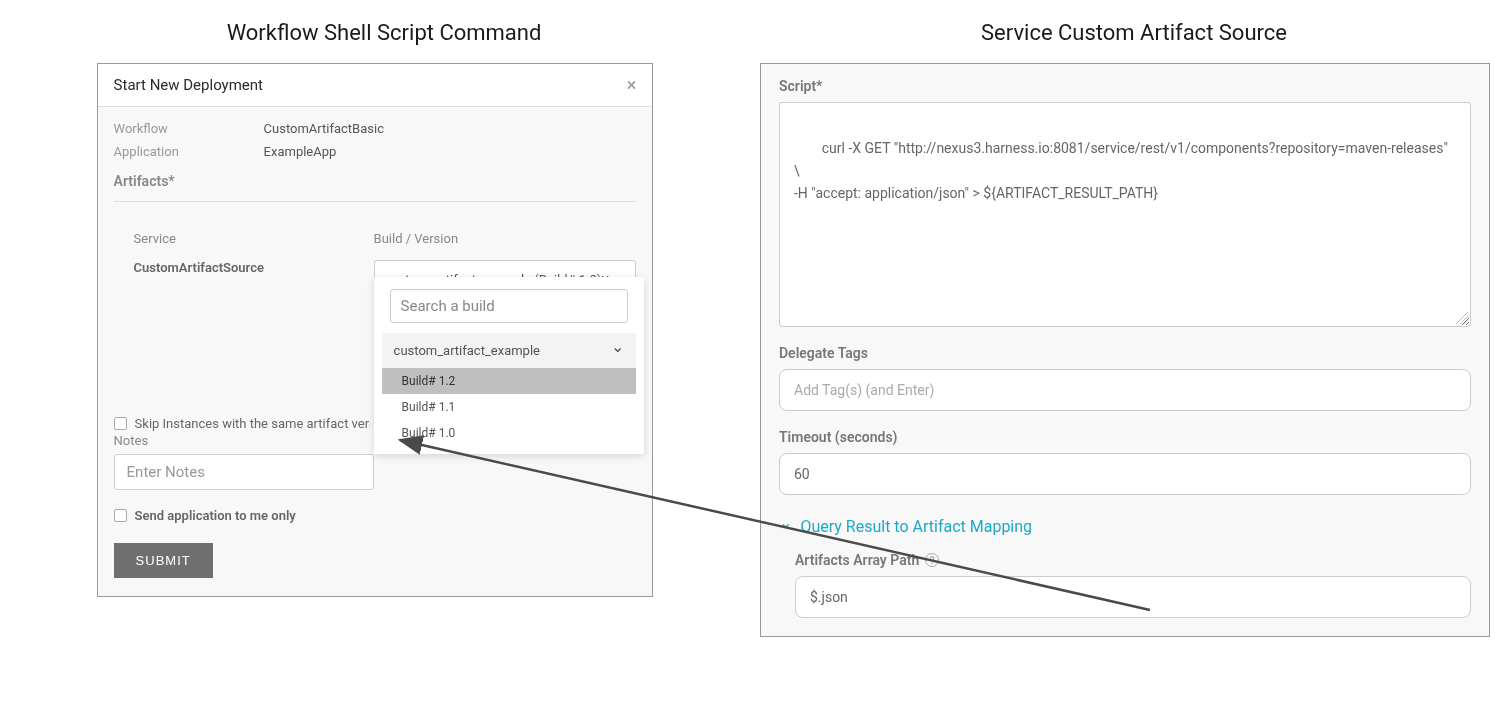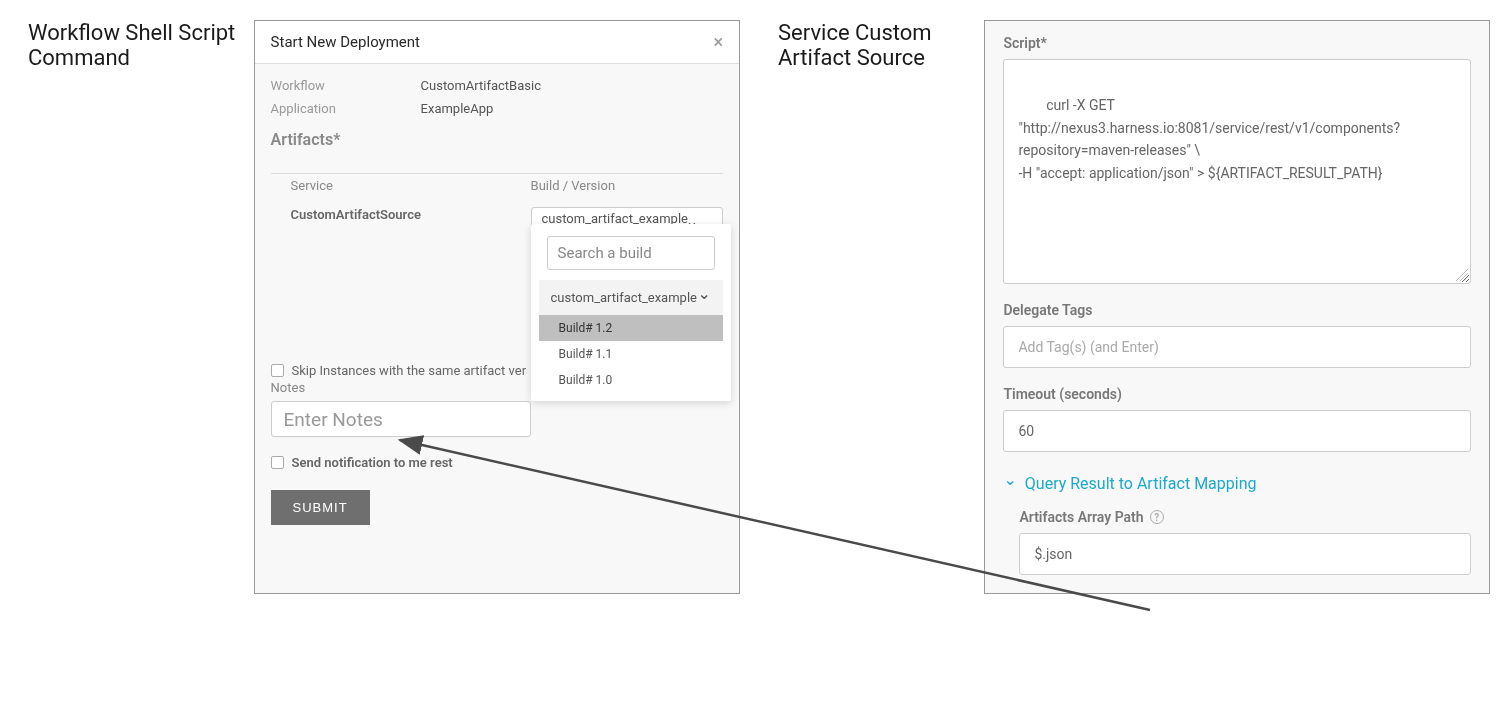--- a/index.html
+++ b/index.html
@@ -13,21 +13,22 @@
   }
   .page {
     display: flex;
     gap: 20px;
     padding: 20px 10px;
     width: 1500px;
   }
   .col {
     flex: 1;
     display: flex;
-    flex-direction: row;
+    flex-direction: column;
+    align-items: center;
   }
   .col-title {
     font-size: 22px;
     font-weight: 400;
     color: #1a1a1a;
     margin: 0 0 18px 18px;
   }
   .panel {
     border: 1px solid #999;
     background: #f8f8f8;
@@ -59,28 +60,28 @@
   .kv-row {
     display: flex;
     margin-bottom: 8px;
     font-size: 13px;
   }
   .kv-label { width: 150px; color: #999; }
   .kv-val { color: #555; }
   .section-label {
     color: #888;
     font-weight: 600;
-    font-size: 16px;
+    font-size: 14px;
     margin-top: 14px;
-    padding-bottom: 24px;
+    padding-bottom: 12px;
     border-bottom: 1px solid #ddd;
   }
   .artifact-row {
     display: flex;
-    margin-top: 4px;
+    margin-top: 29px;
   }
   .artifact-col-left { width: 260px; padding-left: 20px; }
   .artifact-col-right { flex: 1; position: relative; }
   .subhead { color: #888; font-size: 13px; margin-bottom: 14px; }
   .service-name { color: #666; font-weight: 600; font-size: 13px; }
   .select-box {
     background: #fff;
     border: 1px solid #ccc;
     border-radius: 3px;
     height: 38px;
@@ -155,21 +156,21 @@
   .notes-input {
     background:#fff;
     border:1px solid #ccc;
     border-radius:3px;
     height:36px;
     margin-top:6px;
     padding:16px 12px;
     display:flex;
     align-items:center;
     color:#999;
-    font-size:19px;
+    font-size:15px;
     width: 100%;
   }
   .submit-btn {
     background: #6f6f6f;
     color: #fff;
     border: none;
     padding: 10px 22px;
     font-size: 13px;
     letter-spacing: 1px;
     margin-top: 20px;
@@ -205,21 +206,21 @@
     position: absolute;
     right: 2px;
     bottom: 2px;
     width: 12px;
     height: 12px;
     color: #aaa;
   }
   .text-input {
     background: #fff;
     border: 1px solid #ccc;
-    border-radius: 3px;
+    border-radius: 8px;
     height: 42px;
     width: 100%;
     padding: 0 14px;
     font-size: 14px;
     color: #666;
     display:flex;
     align-items:center;
   }
   .text-input.placeholder { color: #aaa; }
   .spacer { height: 18px; }
@@ -320,21 +321,21 @@
           <span style="white-space:nowrap; overflow:hidden; width:235px;">Skip Instances with the same artifact version already deployed</span>
         </div>
 
         <div class="notes-label">Notes</div>
         <div class="notes-input" style="width:260px">
           <span>Enter Notes</span>
         </div>
 
         <div class="chk-row bold">
           <span class="chk-box"></span>
-          <span>Send notification to me rest</span>
+          <span>Send application to me only</span>
         </div>
 
         <button class="submit-btn">SUBMIT</button>
       </div>
     </div>
   </div>
 
   <div class="col">
     <h2 class="col-title">Service Custom Artifact Source</h2>
 

